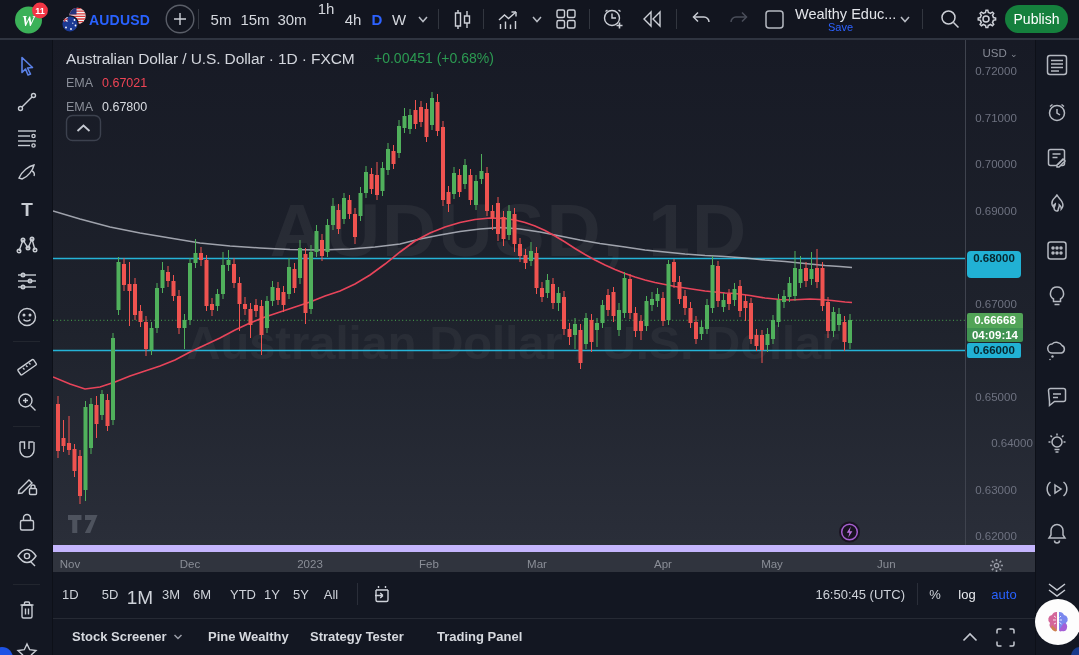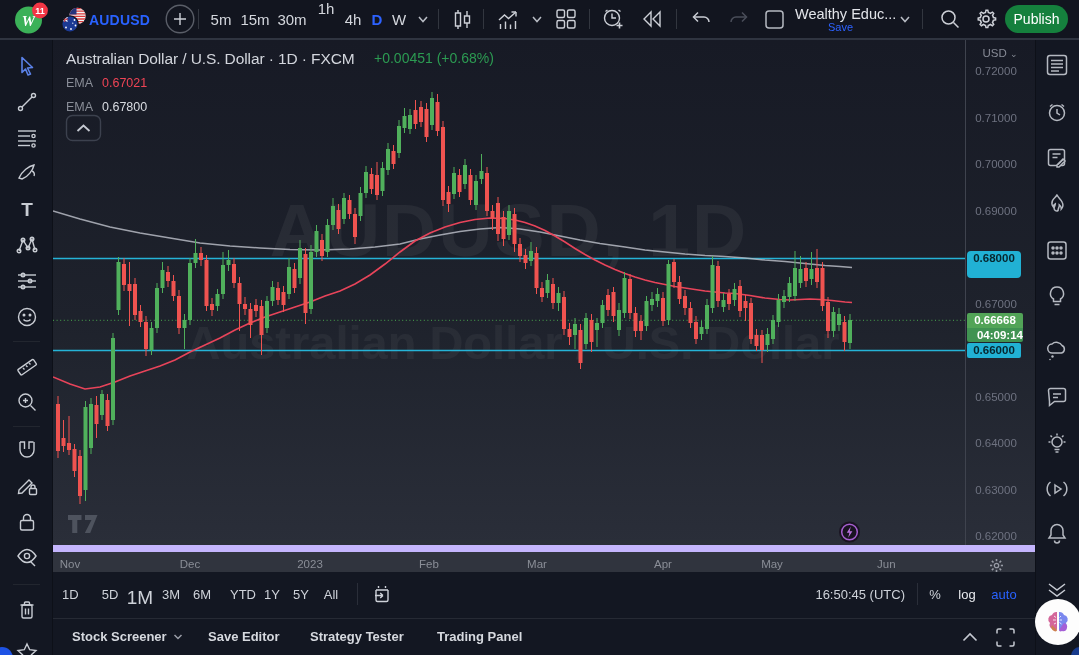--- a/index.html
+++ b/index.html
@@ -32,27 +32,27 @@
 </svg>
 <div style="position:absolute;left:965px;top:40px;width:1px;height:532px;background:#3f434e"></div>
 <div style="position:absolute;left:966px;top:40px;width:69px;height:505px;">
 <div style="position:absolute;left:8px;top:7px;width:52px;text-align:center;font-size:11.5px;color:#878b96">USD <span style="font-size:9px">⌄</span></div>
 <div style="position:absolute;left:0;top:25px;width:60px;text-align:center;font-size:11.5px;color:#6e7280">0.72000</div>
 <div style="position:absolute;left:0;top:71.5px;width:60px;text-align:center;font-size:11.5px;color:#6e7280">0.71000</div>
 <div style="position:absolute;left:0;top:118px;width:60px;text-align:center;font-size:11.5px;color:#6e7280">0.70000</div>
 <div style="position:absolute;left:0;top:164.5px;width:60px;text-align:center;font-size:11.5px;color:#6e7280">0.69000</div>
 <div style="position:absolute;left:0;top:257.5px;width:60px;text-align:center;font-size:11.5px;color:#6e7280">0.67000</div>
 <div style="position:absolute;left:0;top:350.5px;width:60px;text-align:center;font-size:11.5px;color:#6e7280">0.65000</div>
-<div style="position:absolute;left:0;top:397px;width:60px;text-align:center;font-size:11.5px;color:#6e7280">0.64000</div>
+<div style="position:absolute;left:16px;top:397px;width:60px;text-align:center;font-size:11.5px;color:#6e7280">0.64000</div>
 <div style="position:absolute;left:0;top:443.5px;width:60px;text-align:center;font-size:11.5px;color:#6e7280">0.63000</div>
 <div style="position:absolute;left:0;top:490px;width:60px;text-align:center;font-size:11.5px;color:#6e7280">0.62000</div>
 <div style="position:absolute;left:1px;top:211px;width:54px;height:27px;background:#21b1d4;border-radius:4px;text-align:center;font-size:11.5px;line-height:15px;color:#07262e;font-weight:700">0.68000</div>
 <div style="position:absolute;left:1px;top:303px;width:54px;height:15px;background:#21b1d4;border-radius:2px;text-align:center;font-size:11.5px;line-height:15px;color:#07262e;font-weight:700">0.66000</div>
 <div style="position:absolute;left:1px;top:273px;width:56px;height:14.5px;background:#52a457;border-radius:2px 2px 0 0;text-align:center;font-size:11.5px;line-height:14.5px;color:#fff;font-weight:700">0.66668</div>
-<div style="position:absolute;left:1px;top:287.5px;width:56px;height:14px;background:#409352;border-radius:0 0 2px 2px;text-align:right;font-size:11.5px;line-height:14px;color:#fff;font-weight:700">04:09:14</div>
+<div style="position:absolute;left:1px;top:287.5px;width:56px;height:14px;background:#409352;border-radius:0 0 2px 2px;text-align:center;font-size:11.5px;line-height:14px;color:#fff;font-weight:700">04:09:14</div>
 </div>
 <div style="position:absolute;left:53px;top:545px;width:982px;height:27px;background:#30343e;border-top:7px solid #c4b5fd;box-sizing:border-box">
 <div style="position:absolute;left:-3px;top:6px;width:40px;text-align:center;font-size:11.5px;color:#8a8e97">Nov</div>
 <div style="position:absolute;left:117px;top:6px;width:40px;text-align:center;font-size:11.5px;color:#8a8e97">Dec</div>
 <div style="position:absolute;left:237px;top:6px;width:40px;text-align:center;font-size:11.5px;color:#8a8e97">2023</div>
 <div style="position:absolute;left:356px;top:6px;width:40px;text-align:center;font-size:11.5px;color:#8a8e97">Feb</div>
 <div style="position:absolute;left:464px;top:6px;width:40px;text-align:center;font-size:11.5px;color:#8a8e97">Mar</div>
 <div style="position:absolute;left:590px;top:6px;width:40px;text-align:center;font-size:11.5px;color:#8a8e97">Apr</div>
 <div style="position:absolute;left:699px;top:6px;width:40px;text-align:center;font-size:11.5px;color:#8a8e97">May</div>
 <div style="position:absolute;left:824px;top:6px;width:40px;font-size:11.5px;color:#8a8e97">Jun</div>
@@ -89,21 +89,21 @@
 <div style="position:absolute;left:864px;top:11px;width:1px;height:22px;background:#2a2e39"></div>
 <div style="position:absolute;left:872px;top:15px;width:20px;text-align:center;font-size:13px;color:#ced2d9">%</div>
 <div style="position:absolute;left:900px;top:15px;width:28px;text-align:center;font-size:13px;color:#e8eaee">log</div>
 <div style="position:absolute;left:935px;top:15px;width:32px;text-align:center;font-size:13px;color:#2962ff">auto</div>
 </div>
 <div style="position:absolute;left:53px;top:618px;width:982px;height:37px;background:#131722;border-top:1px solid #262a34;box-sizing:border-box">
 <div style="position:absolute;left:19px;top:10px;font-size:13px;font-weight:600;color:#d6d9df">Stock Screener</div>
 <svg style="position:absolute;left:120px;top:14px" width="10" height="8" viewBox="0 0 10 8">
       <path d="M1.5 2 L5 5.5 L8.5 2" fill="none" stroke="#9a9ea8" stroke-width="1.5"></path>
     </svg>
-<div style="position:absolute;left:155px;top:10px;font-size:13px;font-weight:600;color:#d6d9df">Save Editor</div>
+<div style="position:absolute;left:155px;top:10px;font-size:13px;font-weight:600;color:#d6d9df">Pine Wealthy</div>
 <div style="position:absolute;left:257px;top:10px;font-size:13px;font-weight:600;color:#d6d9df">Strategy Tester</div>
 <div style="position:absolute;left:384px;top:10px;font-size:13px;font-weight:600;color:#d6d9df">Trading Panel</div>
 <svg style="position:absolute;left:909px;top:13px" width="16" height="10" viewBox="0 0 16 10">
       <path d="M1.5 8.5 L8 2 L14.5 8.5" fill="none" stroke="#c6cad2" stroke-width="1.6"></path>
     </svg>
 <svg style="position:absolute;left:943px;top:9px" width="19" height="19" viewBox="0 0 19 19" fill="none" stroke="#c6cad2" stroke-width="1.5">
       <path d="M1 5.5 V2.5 a1.5 1.5 0 0 1 1.5 -1.5 H5.5 M13.5 1 h3 a1.5 1.5 0 0 1 1.5 1.5 V5.5 M18 13.5 v3 a1.5 1.5 0 0 1 -1.5 1.5 H13.5 M5.5 18 h-3 a1.5 1.5 0 0 1 -1.5 -1.5 V13.5"></path>
     </svg>
 </div>
 <div style="position:absolute;left:0;top:0;width:1079px;height:38px;background:#12151f;border-bottom:2px solid #2f3440"></div>

